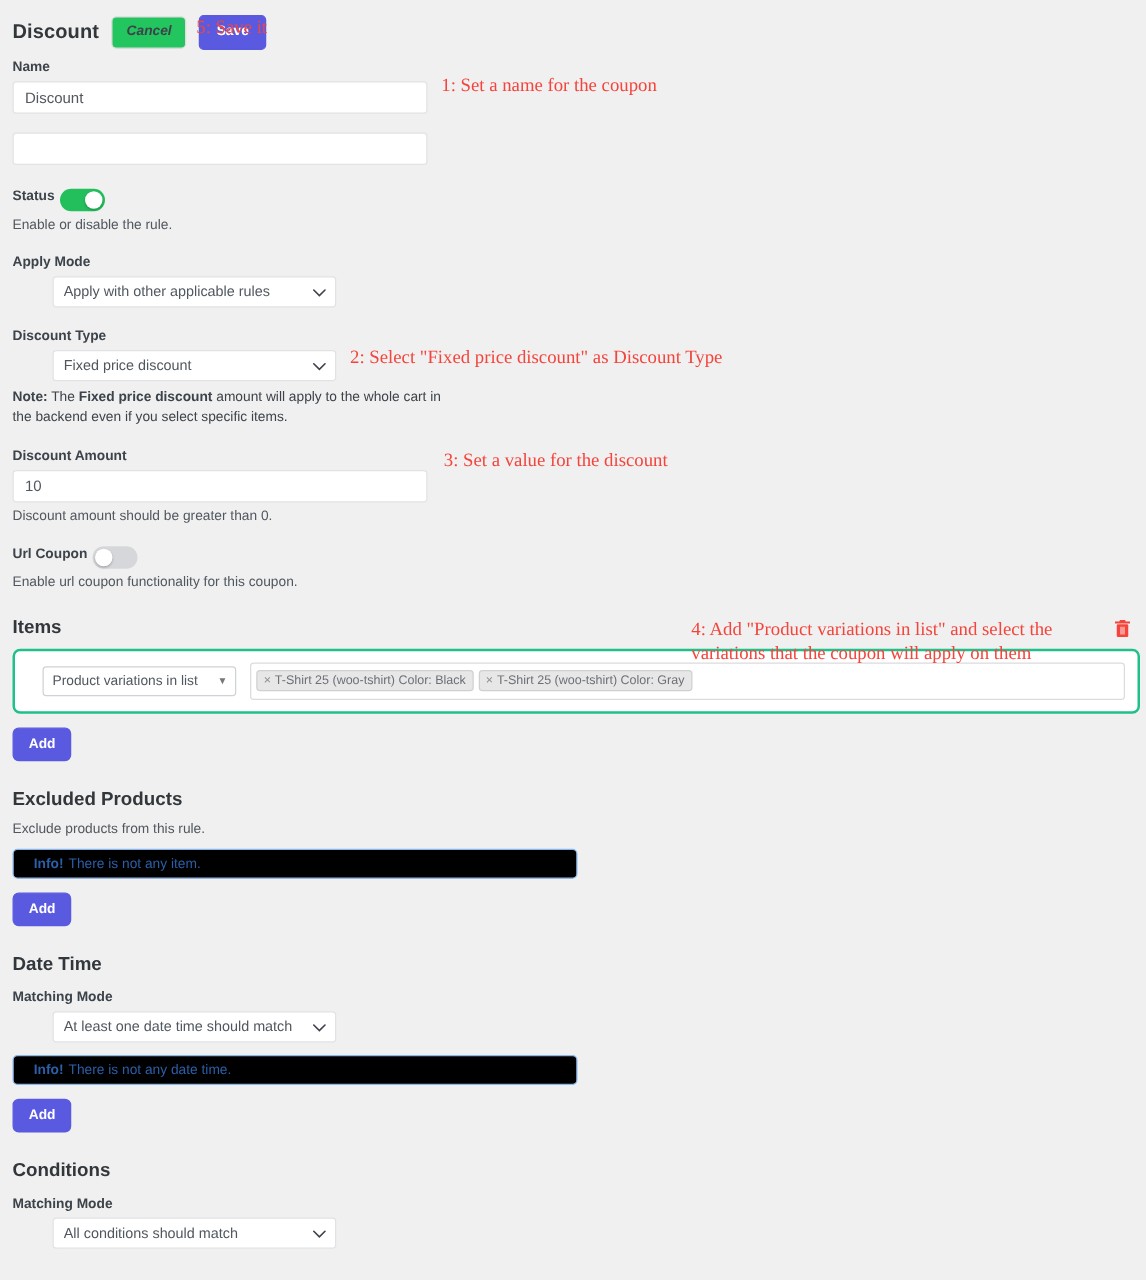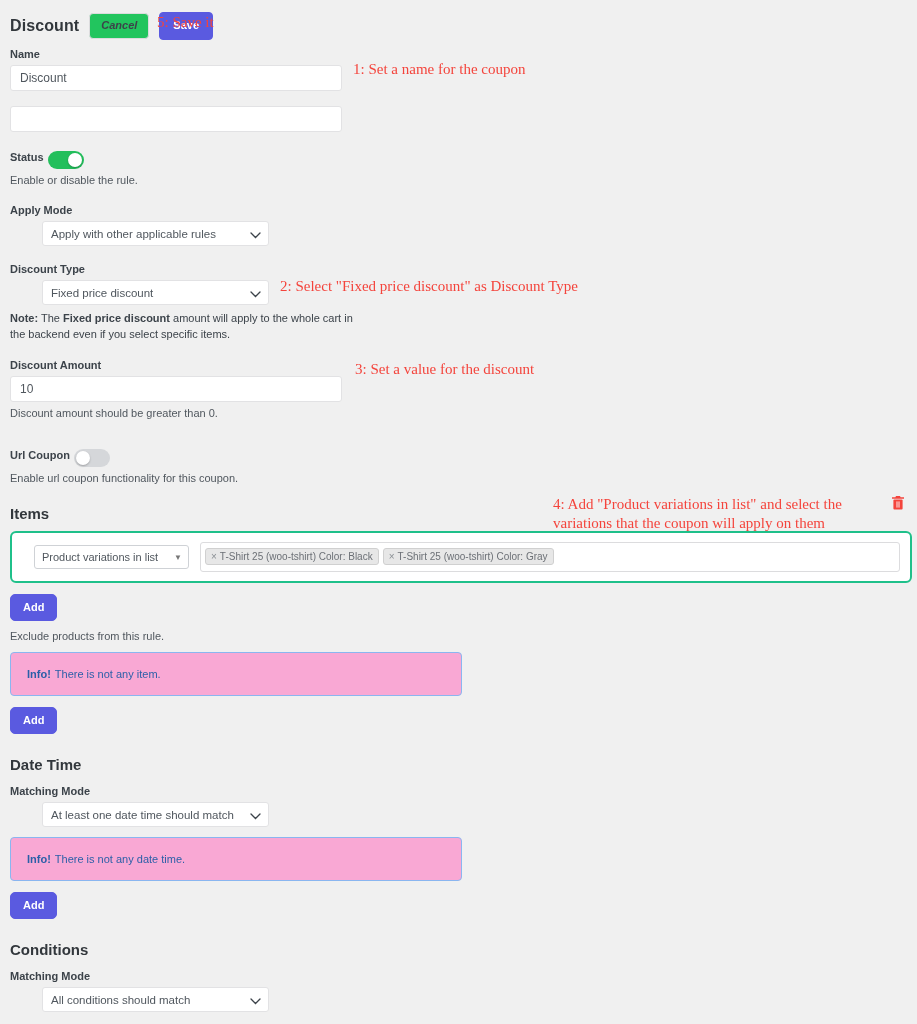--- a/index.html
+++ b/index.html
@@ -139,22 +139,22 @@
     display: inline-flex; align-items: center;
     background: #e7e7e7; border: 1px solid #d0d0d0; border-radius: 3px;
     font-size: 10px; color: #6c7076;
     padding: 2px 5px; white-space: nowrap;
   }
   .tag .x { margin-right: 3px; color: #8a8f94; }
 
   
   .info {
     margin-top: 10px;
-    width: 452px; height: 44px;
-    background: #f9a8d4; border: 1px solid #8ab6f0; border-radius: 4px;
+    width: 452px; height: 24px;
+    background: #000000; border: 1px solid #8ab6f0; border-radius: 4px;
     display: flex; align-items: center;
     padding: 0 16px;
     font-size: 11px; color: #2b5fa8;
   }
   .info b { font-weight: 700; margin-right: 4px; color: #2b5fa8; }
 
   .addrow { margin-top: 11px; }
   .trash { position: absolute; color: #f4443c; font-size: 15px; cursor: pointer; }
 </style>
 </head>
@@ -224,21 +224,21 @@
       </div>
       <div class="note"><b>Note:</b><span> The </span><b>Fixed price discount</b><span> amount will apply to the whole cart in the backend even if you select specific items.</span></div>
     </div>
 
     <div class="field" style="margin-top:16px;">
       <span class="label">Discount Amount</span>
       <input class="text-input" type="text" value="10" style="">
       <div class="hint">Discount amount should be greater than 0.</div>
     </div>
 
-    <div class="field" style="margin-top:30px;">
+    <div class="field" style="margin-top:18px;">
       <div class="toggle-row">
         <span class="label" style="margin:0;">Url Coupon</span>
         <div class="toggle off">
           <span class="knob"></span>
         </div>
       </div>
       <div class="hint">Enable url coupon functionality for this coupon.</div>
     </div>
 
     <div class="section-title" style="margin-top:21px;">Items</div>
@@ -259,20 +259,21 @@
           <span class="x">×</span>
           <span>T-Shirt 25 (woo-tshirt) Color: Gray</span>
         </span>
       </div>
     </div>
 
     <div class="addrow">
       <button class="btn btn-add">Add</button>
     </div>
 
+    <div class="section-title">Excluded Products</div>
     <div class="hint" style="margin-top:9px;">Exclude products from this rule.</div>
     <div class="info">
       <b>Info!</b>
       <span>There is not any item.</span>
     </div>
     <div class="addrow">
       <button class="btn btn-add">Add</button>
     </div>
 
     <div class="section-title">Date Time</div>

